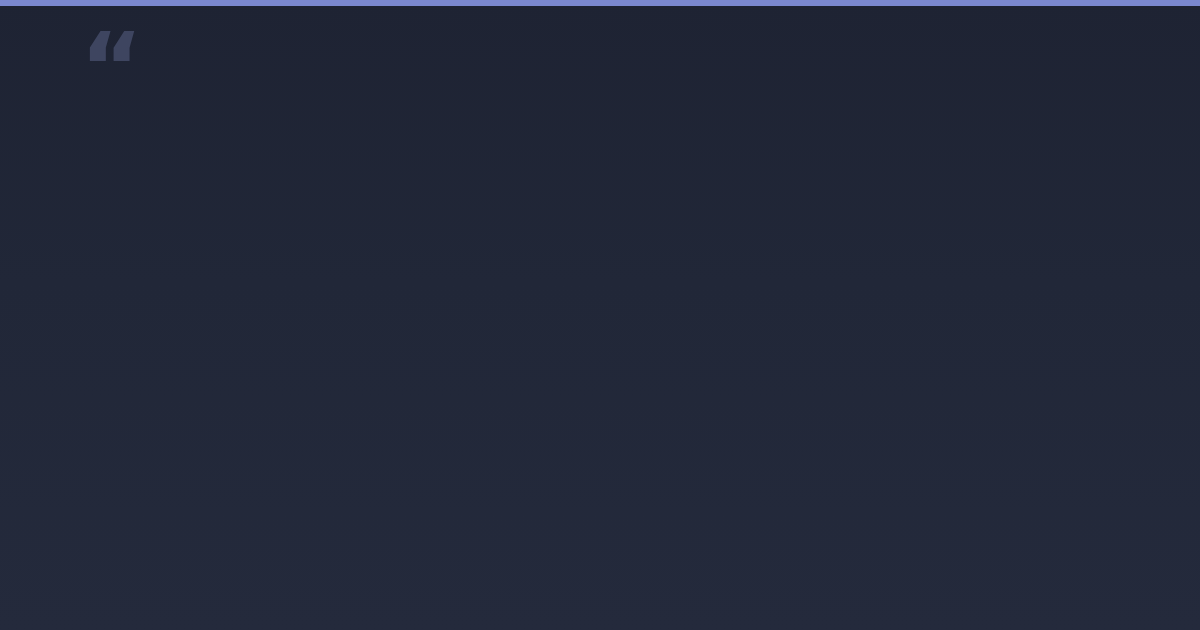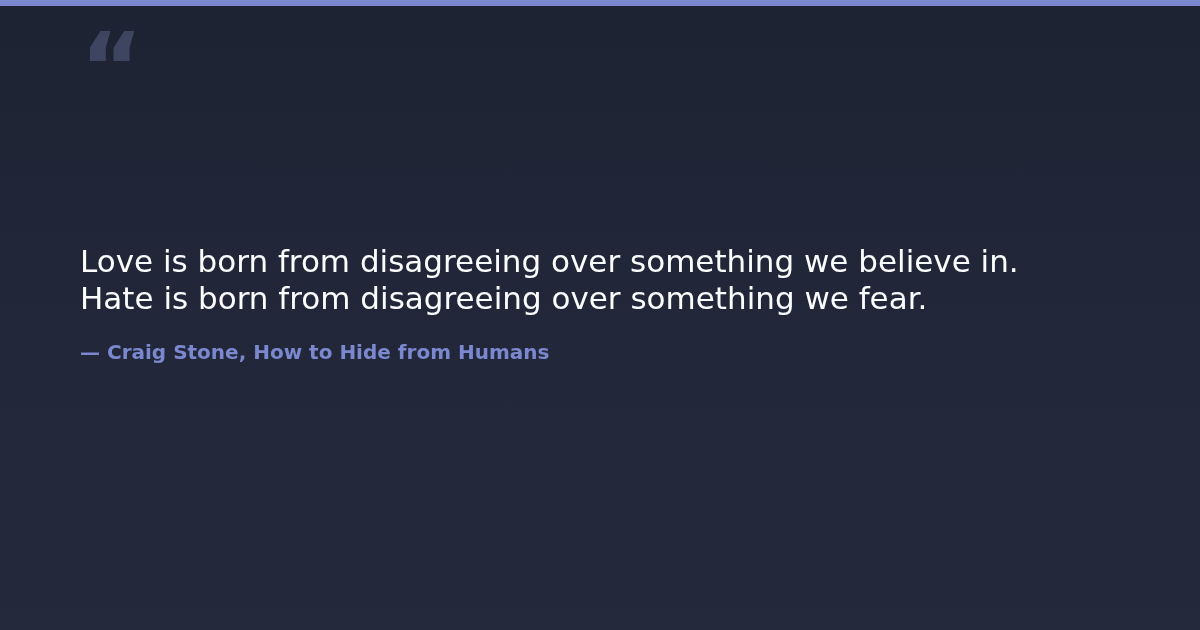--- a/index.html
+++ b/index.html
@@ -89,21 +89,16 @@
 </style>
 </head>
 <body>
 
 <div class="quote-card">
 
   <div class="accent-bar"></div>
 
   <div class="quote-mark">“</div>
 
-  <div class="quote-body">
-    <p class="quote-text">Love is born from disagreeing over something we believe in.
-Hate is born from disagreeing over something we fear.</p>
-  </div>
 
-  <div class="attribution">— Craig Stone, How to Hide from Humans</div>
 
 
 </div>
 
 </body></html>

